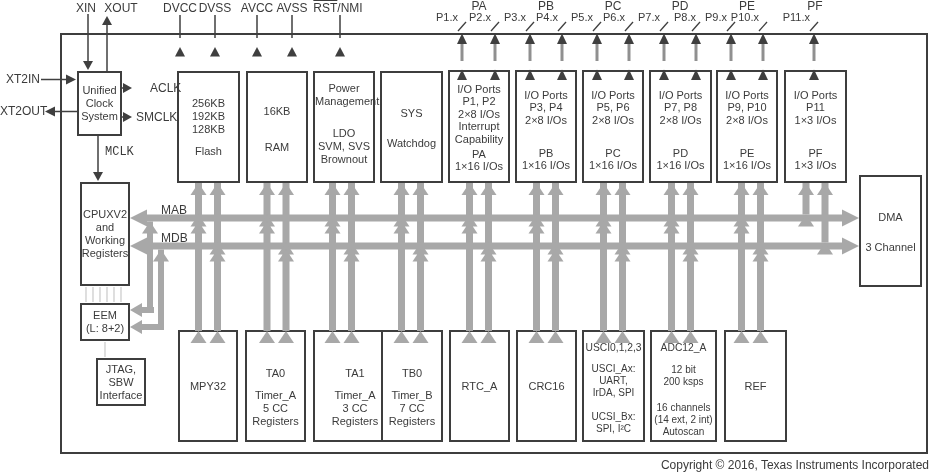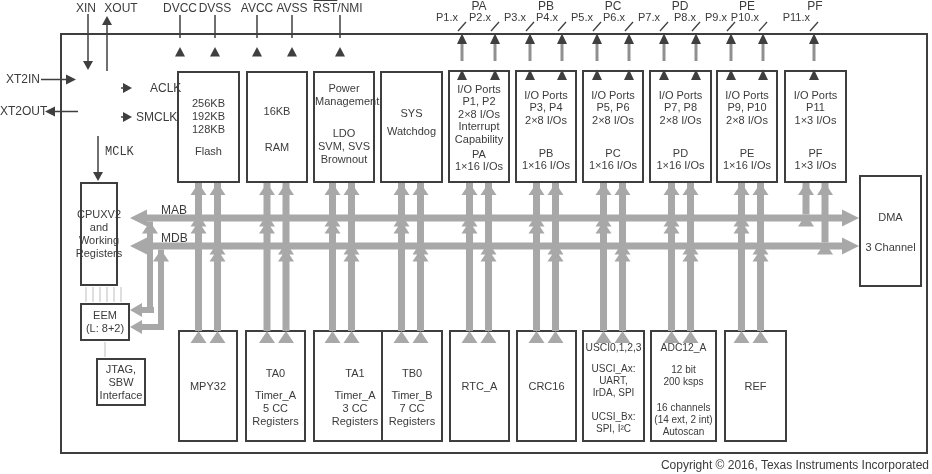--- a/index.html
+++ b/index.html
@@ -18,20 +18,23 @@
   .sm span.tt{font-size:10.3px;}
   .ov{text-decoration:overline;}
   svg#wiring{position:absolute;left:0;top:0;pointer-events:none;}
   .ftr{position:absolute;font-size:12px;color:#3b3b3b;white-space:pre;}
 </style>
 </head>
 <body>
 
 <div id="stage">
 
+  <div class="blk cen" style="left:77px;top:71px;width:45px;height:65px;"><span style="position:static">Unified
+Clock
+System</span></div>
 
   <div class="blk" style="left:177px;top:71px;width:63px;height:112px;">
     <span style="top:24px">256KB
 192KB
 128KB</span>
     <span style="top:72px">Flash</span>
   </div>
 
   <div class="blk" style="left:246px;top:71px;width:62px;height:112px;">
     <span style="top:32px">16KB</span>
@@ -41,21 +44,21 @@
   <div class="blk" style="left:313px;top:71px;width:62px;height:112px;">
     <span style="top:9px">Power
 Management</span>
     <span style="top:54px">LDO
 SVM, SVS
 Brownout</span>
   </div>
 
   <div class="blk" style="left:380px;top:71px;width:63px;height:112px;">
     <span style="top:34px">SYS</span>
-    <span style="top:52px">Watchdog</span>
+    <span style="top:64px">Watchdog</span>
   </div>
 
   <div class="blk io" style="left:448px;top:70px;width:62px;height:113px;">
     <span style="top:11px">I/O Ports
 P1, P2
 2×8 I/Os
 Interrupt
 Capability</span>
     <span style="top:76px">PA
 1×16 I/Os</span>
@@ -89,21 +92,21 @@
 1×16 I/Os</span>
   </div>
   <div class="blk io" style="left:784px;top:70px;width:63px;height:113px;">
     <span style="top:17px">I/O Ports
 P11
 1×3 I/Os</span>
     <span style="top:75px">PF
 1×3 I/Os</span>
   </div>
 
-  <div class="blk cen" style="left:80px;top:182px;width:38px;height:104px;"><span style="position:static">CPUXV2
+  <div class="blk cen" style="left:80px;top:182px;width:50px;height:104px;"><span style="position:static">CPUXV2
 and
 Working
 Registers</span></div>
   <div class="blk cen" style="left:80px;top:303px;width:50px;height:38px;"><span style="position:static">EEM
 (L: 8+2)</span></div>
   <div class="blk cen" style="left:80px;top:358px;width:50px;height:48px;margin-left:16px;"><span style="position:static">JTAG,
 SBW
 Interface</span></div>
 
   <div class="blk" style="left:859px;top:175px;width:63px;height:112px;">

